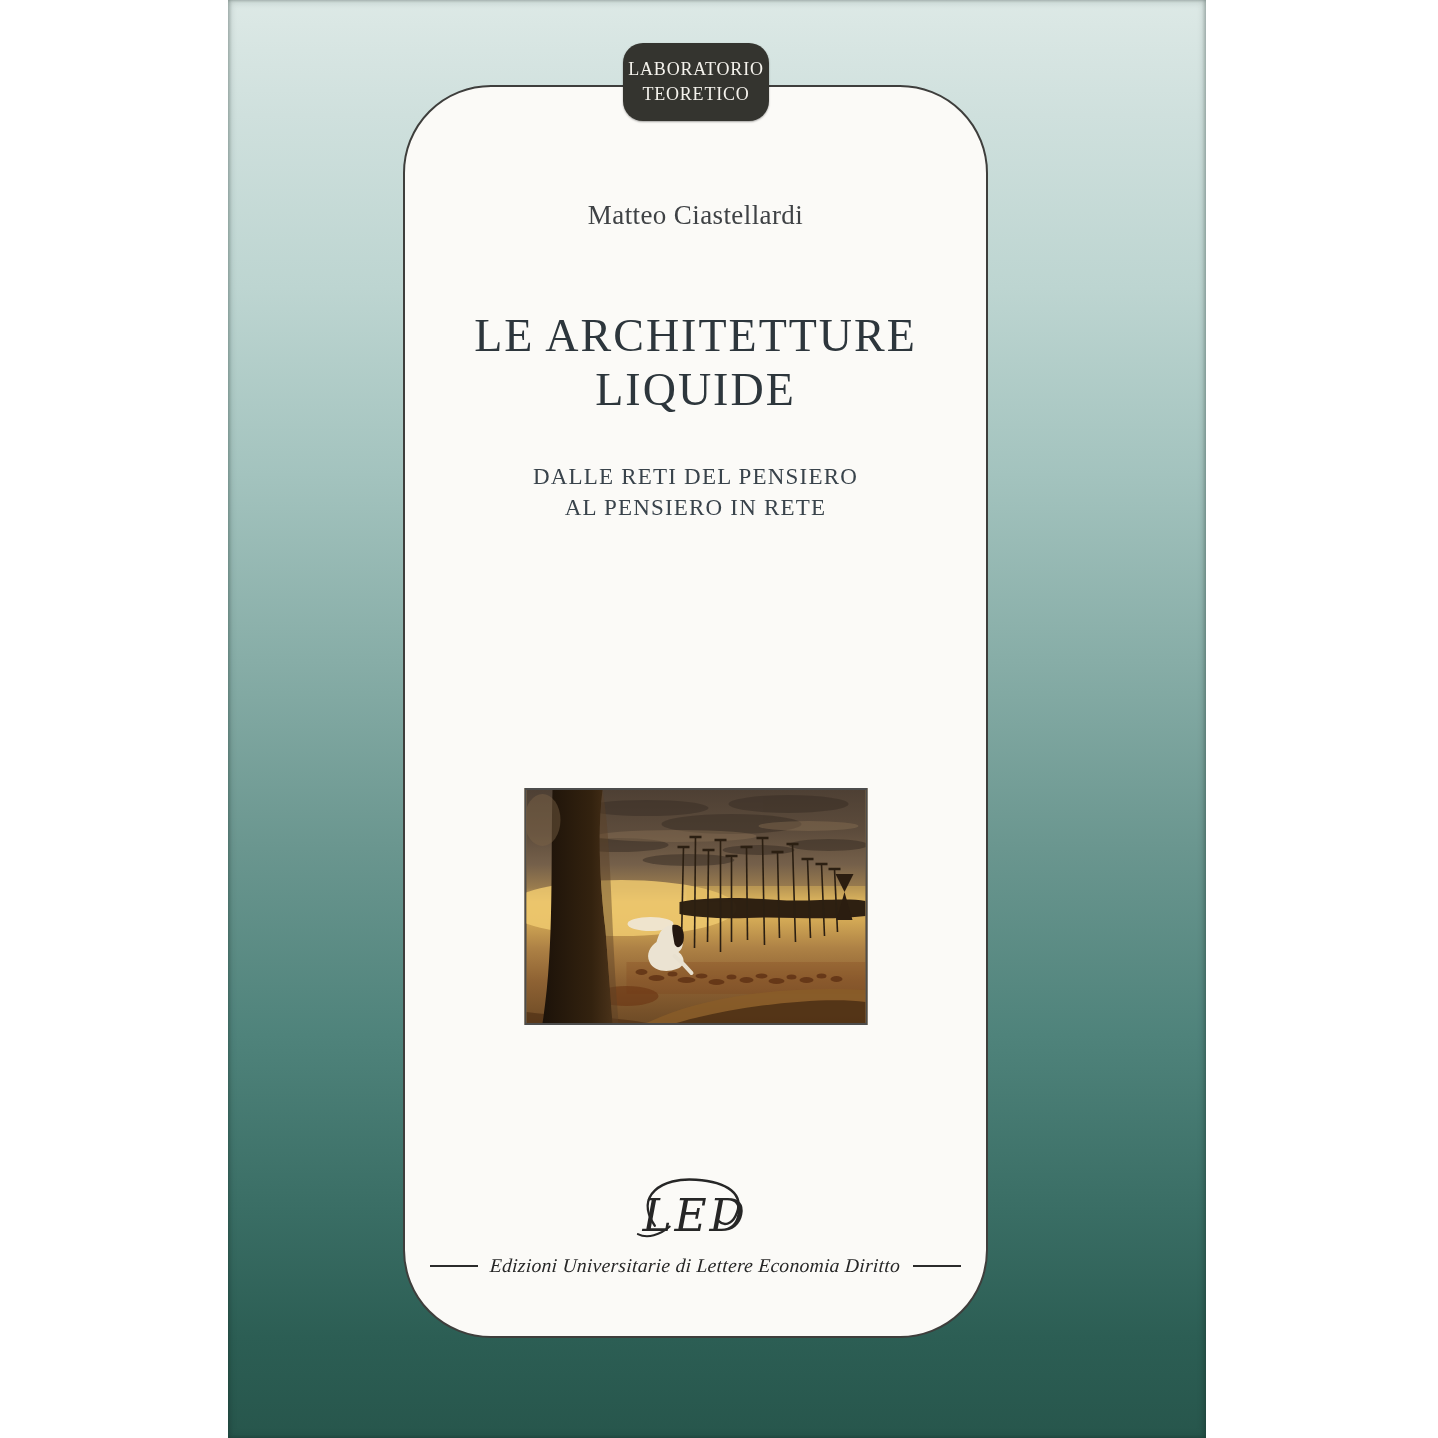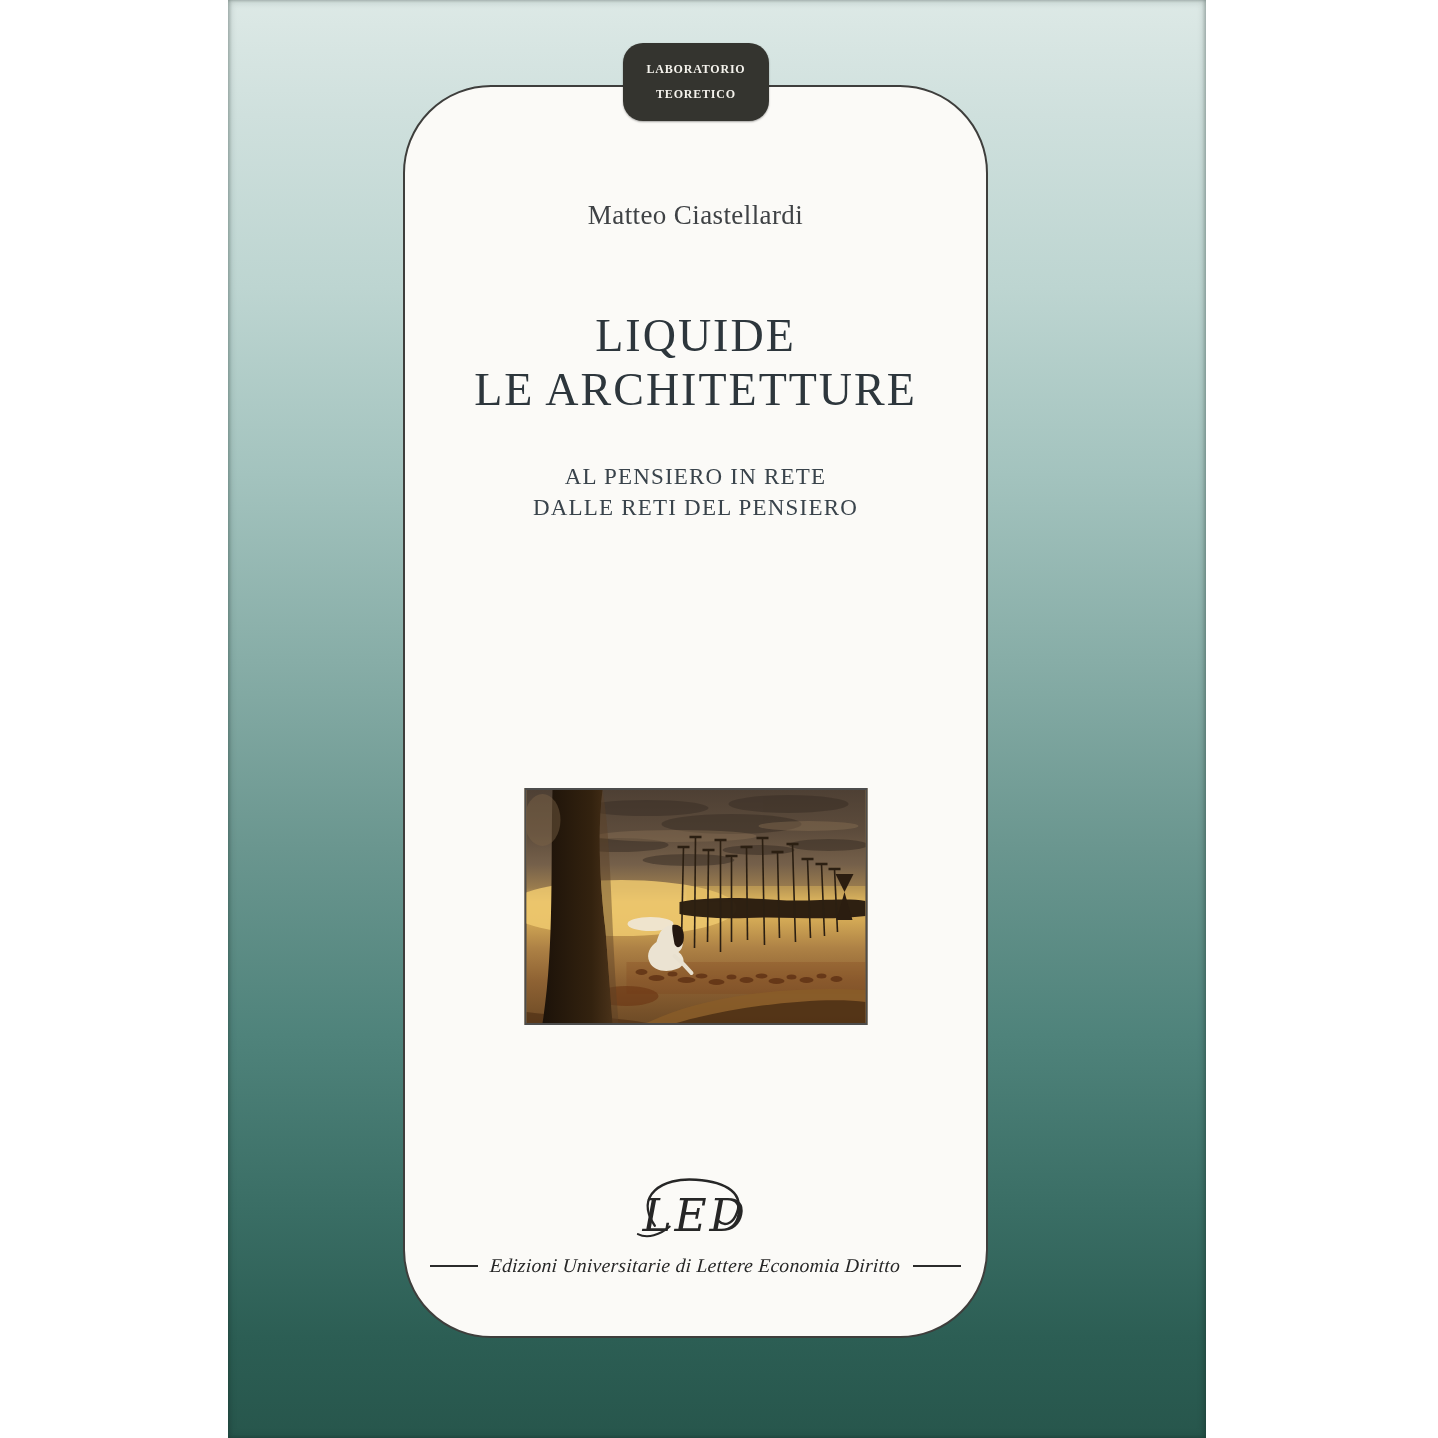--- a/index.html
+++ b/index.html
@@ -27,21 +27,21 @@
   }
 
   
   .badge {
     position:absolute; left:395px; top:43px; width:146px; height:78px;
     background:#34342f; border-radius:20px; z-index:5;
     display:flex; flex-direction:column; align-items:center; justify-content:center;
     box-shadow:0 1px 2px rgba(0,0,0,.35);
   }
   .badge span {
-    color:#f4f2ec; font-weight:bold; font-size:12px; line-height:25px;
+    color:#f4f2ec; font-weight:normal; font-size:18px; line-height:25px;
     letter-spacing:.8px; text-align:center;
   }
 
   .author {
     position:absolute; top:108px; left:0; right:0; text-align:center;
     font-size:27px; line-height:40px; color:#3f4245; letter-spacing:.4px;
   }
 
   .title {
     position:absolute; top:222px; left:0; right:0; text-align:center;
@@ -80,27 +80,27 @@
     <div class="badge">
       <span>LABORATORIO</span>
       <span>TEORETICO</span>
     </div>
 
     <div class="panel">
 
       <div class="author">Matteo Ciastellardi</div>
 
       <h1 class="title">
+        <div>LE ARCHITETTURE</div>
         <div>LIQUIDE</div>
-        <div>LE ARCHITETTURE</div>
       </h1>
 
       <div class="subtitle">
+        <div>DALLE RETI DEL PENSIERO</div>
         <div>AL PENSIERO IN RETE</div>
-        <div>DALLE RETI DEL PENSIERO</div>
       </div>
 
       <div class="artwork">
         <svg viewBox="0 0 339 233" preserveAspectRatio="none">
           <defs>
             <linearGradient id="skyG" x1="0" y1="0" x2="0" y2="1">
               <stop offset="0" stop-color="#4e4034"></stop>
               <stop offset="0.18" stop-color="#5d4c3c"></stop>
               <stop offset="0.32" stop-color="#75604a"></stop>
               <stop offset="0.42" stop-color="#9a7c4e"></stop>

